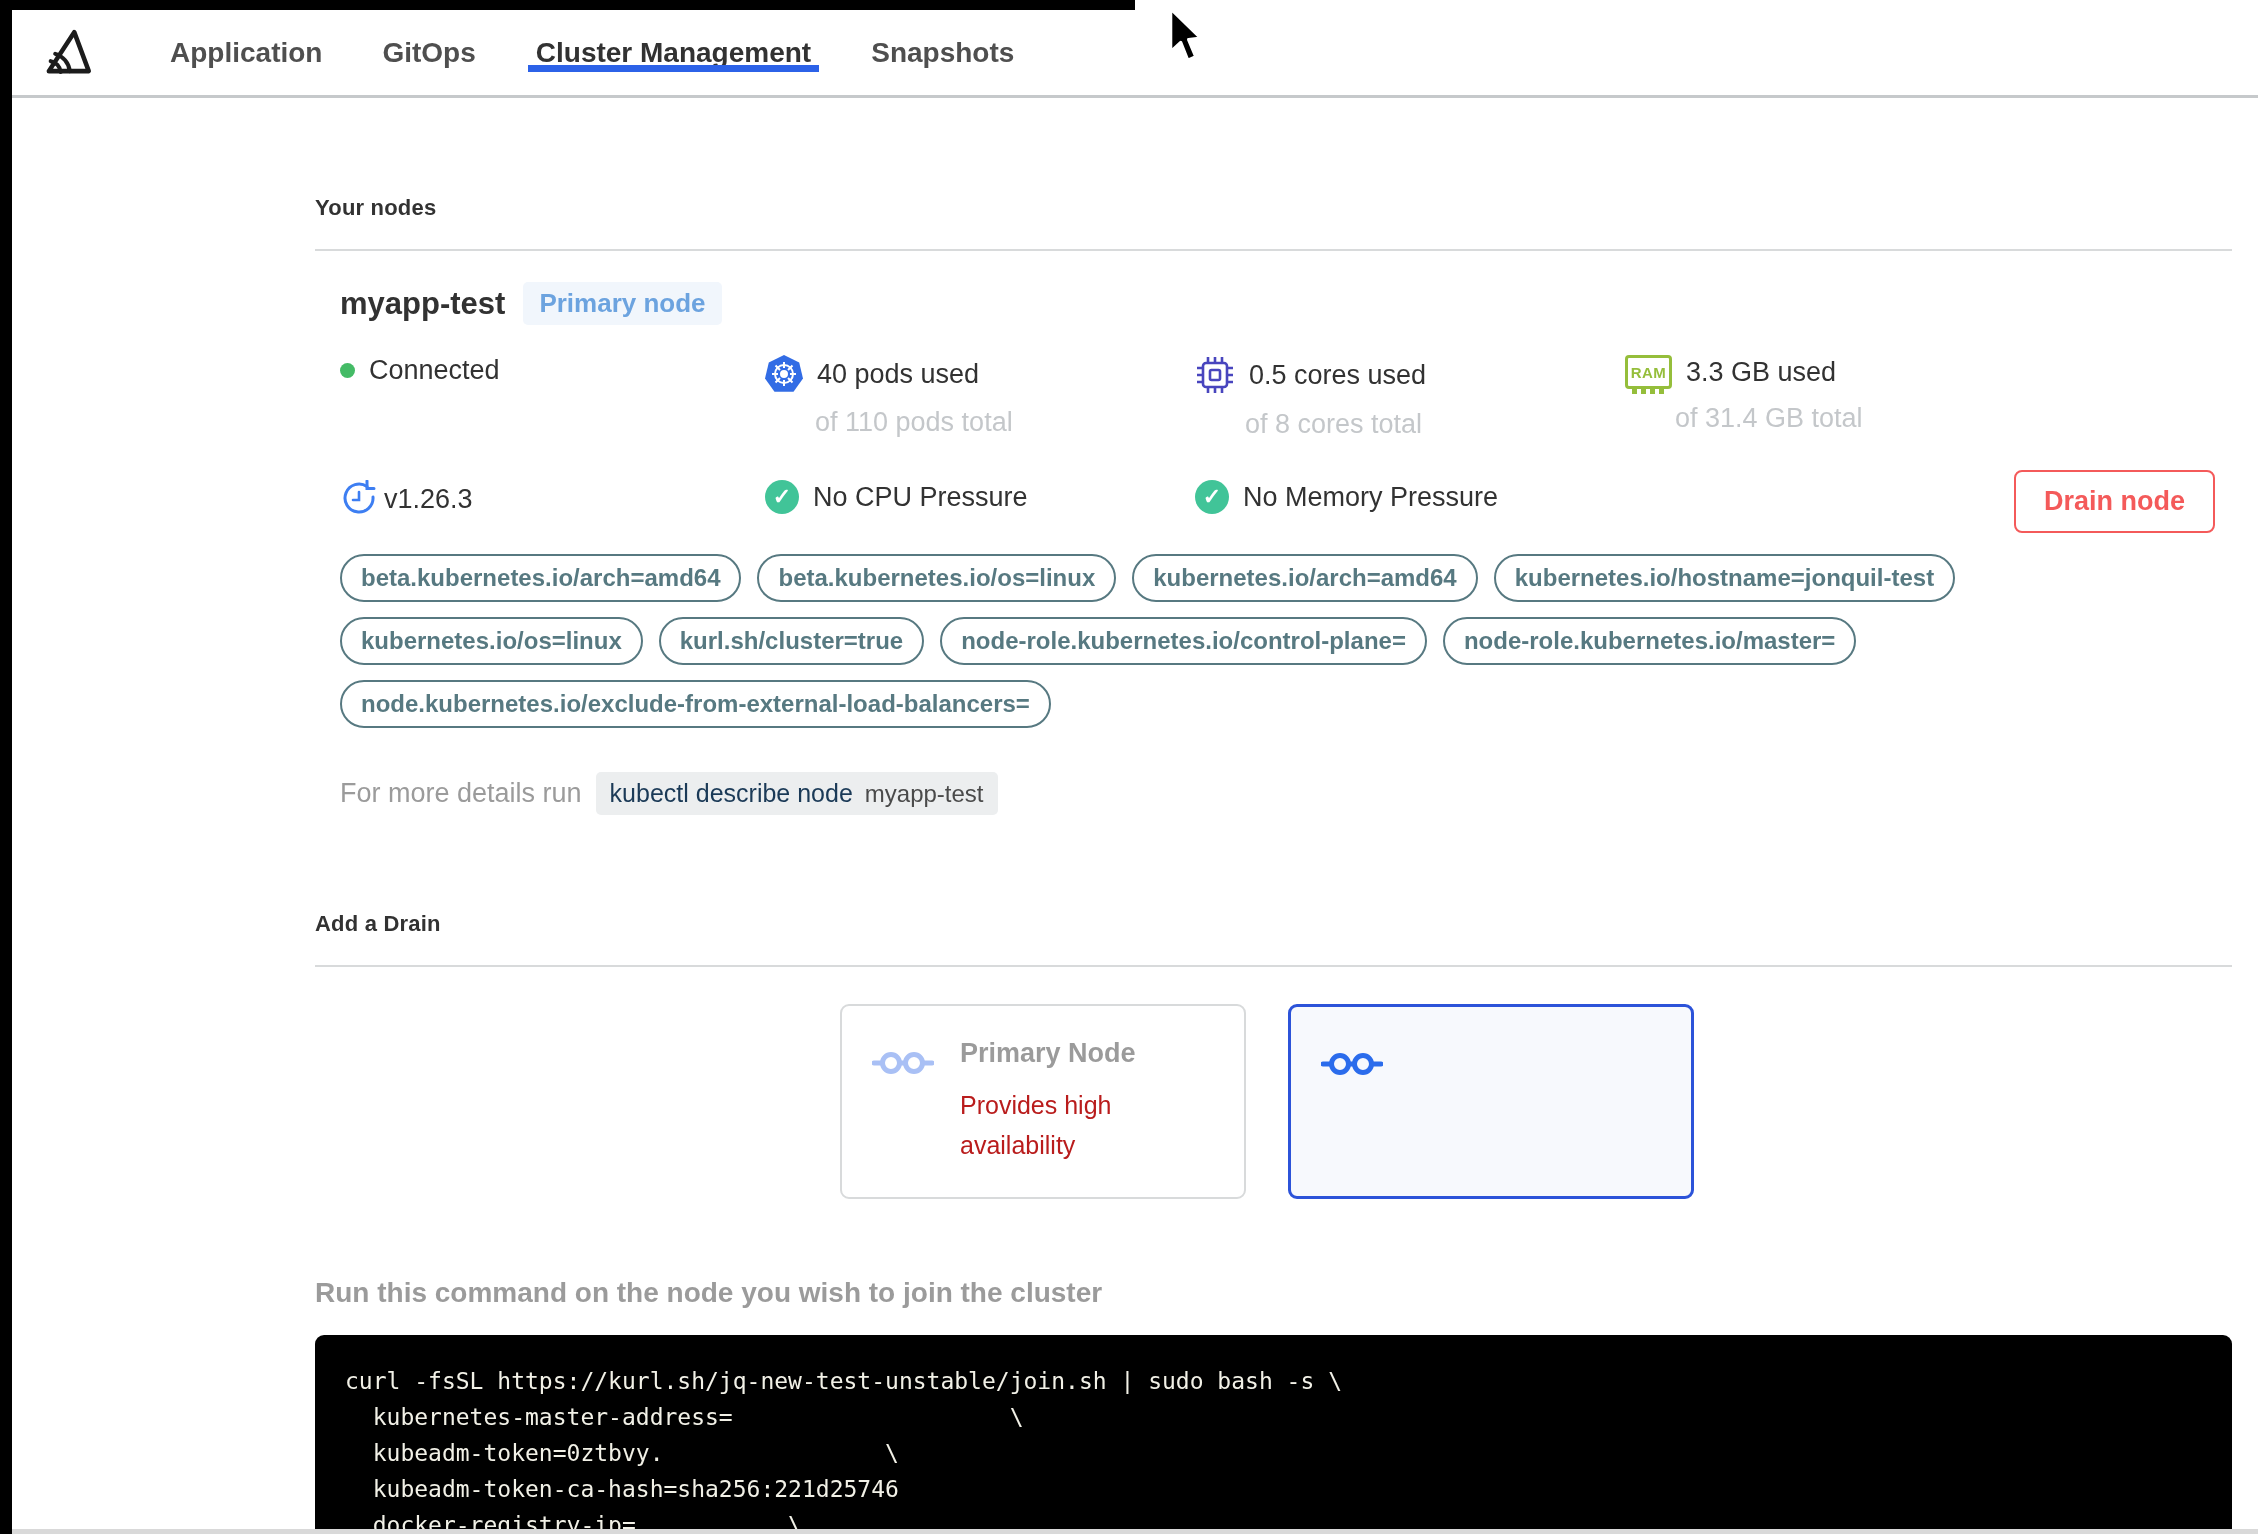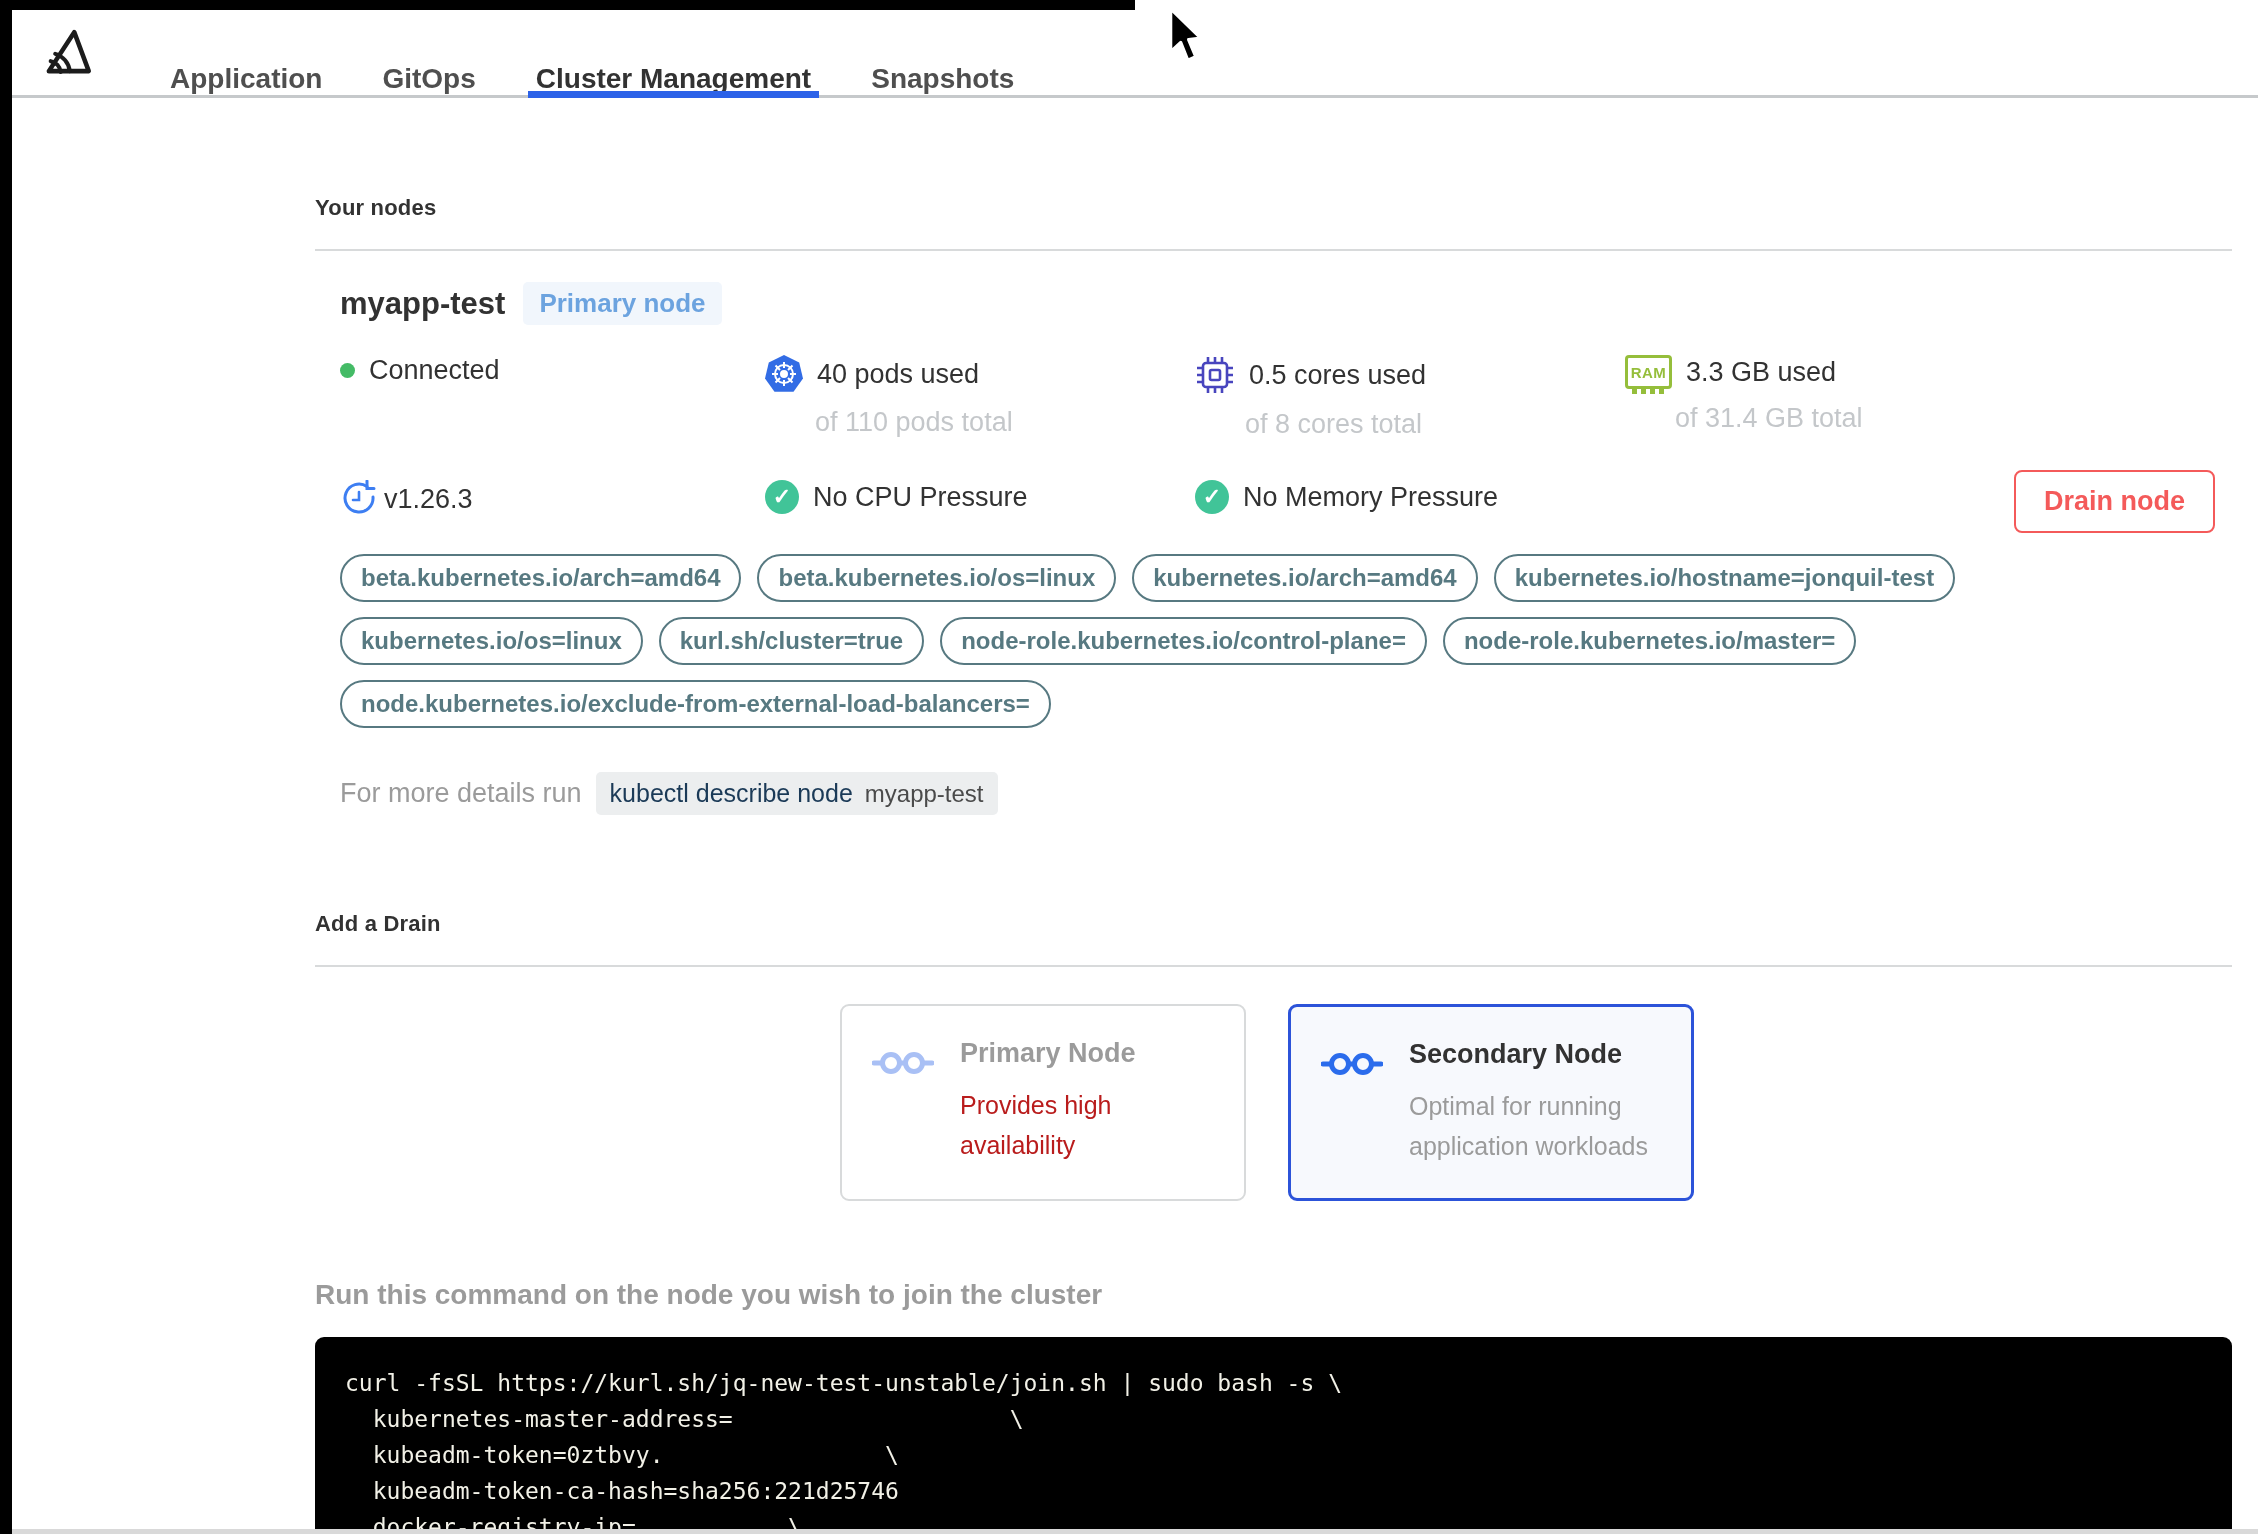--- a/index.html
+++ b/index.html
@@ -8,21 +8,21 @@
 
   
   .edge-left  { position: absolute; left: 0; top: 0; width: 12px; height: 1534px; background: #000; z-index: 50; }
   .edge-top   { position: absolute; left: 0; top: 0; width: 1135px; height: 10px; background: #000; z-index: 50; }
   .edge-bottom{ position: absolute; left: 12px; bottom: 0; width: 2246px; height: 5px; background: #d9d9d9; z-index: 50; }
 
   
   .nav { position: relative; margin-top: 10px; height: 88px; display: flex; align-items: center;
          padding-left: 38px; border-bottom: 3px solid #c6c9cb; }
   .logo { width: 58px; height: 58px; margin-right: 44px; }
-  .nav-tabs { display: flex; height: 100%; align-items: flex-end; }
+  .nav-tabs { display: flex; height: 100%; align-items: center; }
   .nav-tab { display: flex; align-items: center; padding: 0 30px; font-size: 28px; font-weight: 700;
              color: #4f4f4f; cursor: pointer; position: relative; }
   .nav-tab.active { color: #323232; }
   .nav-tab.active::after { content: ""; position: absolute; left: 22px; right: 22px; bottom: -3px;
              height: 7px; background: #2c62e8; }
 
   
   .content { margin-left: 315px; width: 1917px; }
 
   h2.section-title { font-size: 22px; font-weight: 700; color: #323232; letter-spacing: .2px; }
@@ -235,24 +235,20 @@
       </div>
     </div>
     <div class="option-card selected">
       <svg class="option-icon" width="62" height="30" viewBox="0 0 62 30" fill="none" stroke="#2b6cec" stroke-width="5" stroke-linecap="round">
         <path d="M2 15 H10"></path>
           <circle cx="19" cy="15" r="8.5"></circle>
           <circle cx="42" cy="15" r="8.5"></circle>
           <path d="M51 15 H60"></path>
           <path d="M27.5 15 H33.5"></path>
       </svg>
-      <div>
-        <div class="option-title">Secondary Node</div>
-        <div class="option-desc">Optimal for running application workloads</div>
-      </div>
     </div>
   </div>
 
   <div class="instruction">Run this command on the node you wish to join the cluster</div>
 
   <div class="codeblock"><div>curl -fsSL https://kurl.sh/jq-new-test-unstable/join.sh | sudo bash -s \</div><div>  kubernetes-master-address=                    \</div><div>  kubeadm-token=0ztbvy.                \</div><div>  kubeadm-token-ca-hash=sha256:221d25746</div><div>  docker-registry-ip=           \</div></div>
 
 </div>
 
 </body></html>

